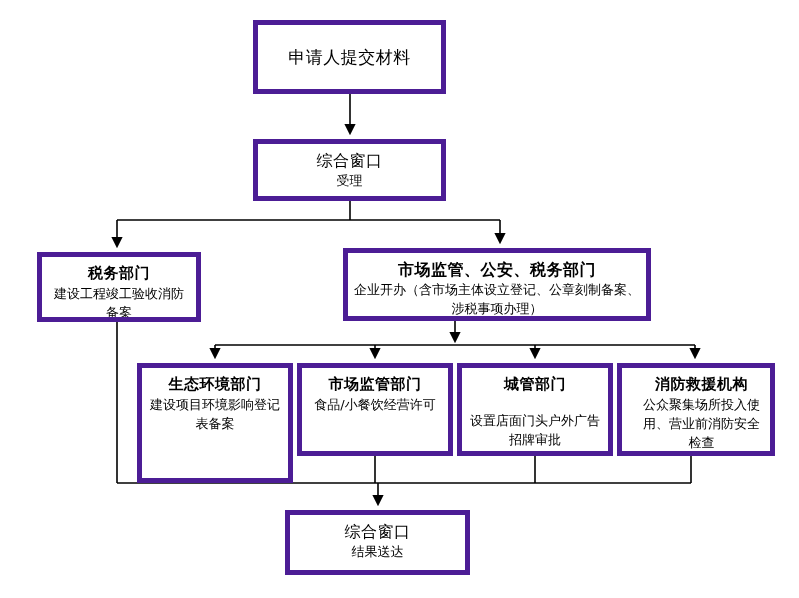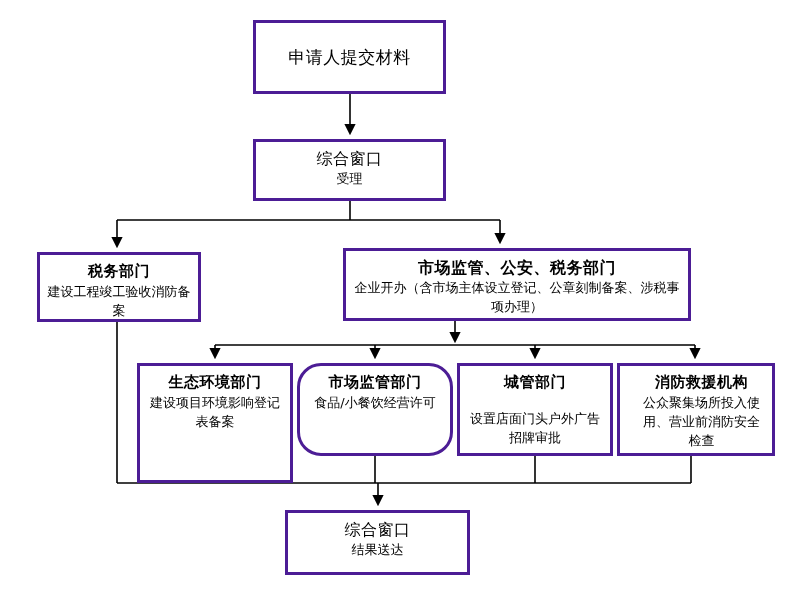--- a/index.html
+++ b/index.html
@@ -23,21 +23,21 @@
     position: absolute;
     left: 0;
     top: 0;
     width: 799px;
     height: 598px;
     pointer-events: none;
   }
   .node {
     position: absolute;
     box-sizing: border-box;
-    border: 3px solid #4c1d95;
+    border: 5px solid #4c1d95;
     background: #ffffff;
     display: flex;
     flex-direction: column;
     align-items: center;
     justify-content: flex-start;
     text-align: center;
     padding-top: 6px;
     overflow: hidden;
   }
   .node-title {
@@ -62,23 +62,23 @@
   }
   .node.single .node-title {
     font-weight: normal;
     font-size: 16px;
   }
 
   
   #node-apply      { left: 253px; top: 20px;  width: 193px; height: 74px; }
   #node-window-in  { left: 253px; top: 139px; width: 193px; height: 62px; }
   #node-housing    { left: 37px;  top: 252px; width: 164px; height: 70px; }
-  #node-market-pub { left: 343px; top: 248px; width: 348px; height: 73px; }
+  #node-market-pub { left: 343px; top: 248px; width: 308px; height: 73px; }
   #node-eco        { left: 137px; top: 363px; width: 156px; height: 120px; }
-  #node-market     { left: 297px; top: 363px; width: 156px; height: 93px; border-radius: 24px; }
+  #node-market     { left: 297px; top: 363px; width: 156px; height: 93px; }
   #node-urban      { left: 457px; top: 363px; width: 156px; height: 93px; gap: 16px; }
   #node-fire       { left: 617px; top: 363px; width: 158px; height: 93px; padding-left: 11px; }
   #node-window-out { left: 285px; top: 510px; width: 185px; height: 65px; }
 
   #node-window-in .node-title,
   #node-window-out .node-title { font-weight: normal; font-size: 16px; }
   #node-apply .node-title { font-weight: normal; font-size: 17px; }
   #node-market-pub .node-title { font-size: 16px; }
 </style>
 </head>

